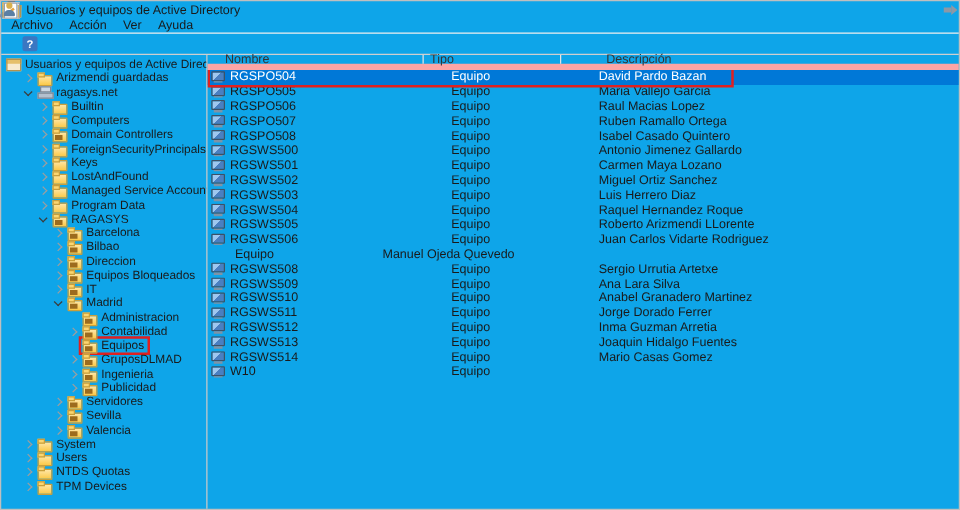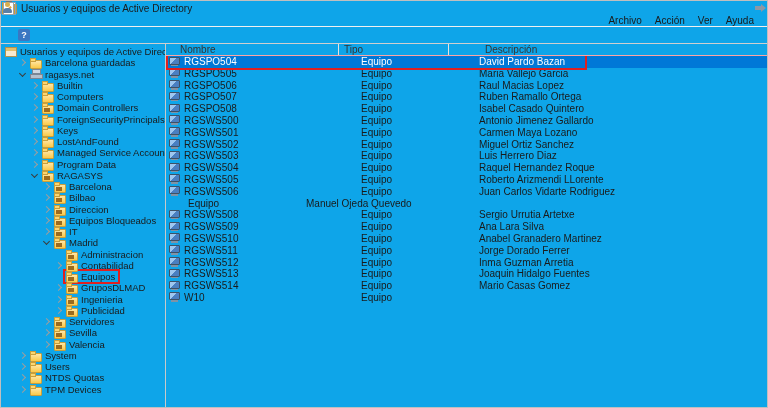--- a/index.html
+++ b/index.html
@@ -12,21 +12,21 @@
   .titlebar { height:14px; display:flex; align-items:center; gap:5px; padding:0 5px; flex:none; }
   .title-ico { width:10px; height:9px; position:relative; flex:none; }
   .title-ico::before { content:''; position:absolute; left:0; top:0; width:9px; height:8px;
     background:#f7ead0; border:1px solid #b3924e; }
   .title-ico::after { content:''; position:absolute; left:0; top:0; width:9px; height:3px;
     background:#e5bf6b; border:1px solid #b3924e; border-bottom:none; }
   .title-text { font-size:10px; white-space:nowrap; }
 
   
   .menubar { height:12px; display:flex; align-items:center; padding-left:8px; flex:none;
-    border-bottom:1px solid #f0f0f0;justify-content:flex-end; }
+    border-bottom:1px solid #f0f0f0; }
   .menu-item { font-size:10px; margin-right:13px; cursor:default; }
 
   
   .toolbar { height:17px; display:flex; align-items:center; padding:0 3px; gap:1px;
     border-bottom:1px solid #cfcfcf; flex:none; }
   .i-back::before { content:''; position:absolute; left:2px; top:4px; border:4px solid transparent; border-right:5px solid #4d86c8; border-left:none; }
   .i-back::after { content:''; position:absolute; left:7px; top:6px; width:6px; height:4px; background:#4d86c8; }
   .i-forward::before { content:''; position:absolute; right:2px; top:4px; border:4px solid transparent; border-left:5px solid #8d98a5; border-right:none; }
   .i-forward::after { content:''; position:absolute; right:7px; top:6px; width:6px; height:4px; background:#8d98a5; }
   .i-upfolder::before { content:''; position:absolute; left:2px; top:4px; width:11px; height:8px; background:linear-gradient(#ffe6a6,#fbc948); border:1px solid #c99f3c; }
@@ -89,27 +89,27 @@
   .ic-domain::after { content:''; position:absolute; left:0; top:5px; width:11px; height:3px;
     background:#b4c0cd; border:1px solid #7c8794; }
   .ic-root::before { content:''; position:absolute; left:0; top:1px; width:10px; height:8px;
     background:#f7ead0; border:1px solid #b3924e; }
   .ic-root::after { content:''; position:absolute; left:0; top:1px; width:10px; height:3px;
     background:#e5bf6b; border:1px solid #b3924e; border-bottom:none; }
   .tlabel { white-space:nowrap; }
 
   
   .list { flex:1; display:flex; flex-direction:column; min-width:0; font-size:10px; }
-  .lheader { height:12px; display:flex; border-bottom:1px solid #fca5a5; color:#333; flex:none; }
+  .lheader { height:12px; display:flex; border-bottom:5px solid #fca5a5; color:#333; flex:none; }
   .hc { display:flex; align-items:center; border-right:1px solid #e3e3e3; cursor:default; }
   .h-name { width:173px; padding-left:14px; }
   .h-type { width:110px; padding-left:5px; }
   .h-desc { flex:1; padding-left:4px; border-right:none;margin-left:32px; }
   .lrows { flex:1; overflow:hidden; }
-  .lrow { height:11.8px; display:flex; align-items:flex-start; position:relative; cursor:default; }
+  .lrow { height:11.8px; display:flex; align-items:center; position:relative; cursor:default; }
   .sel-true { background:var(--selection); color:#fff; }
   .lrow.annot-true { outline:none; }
   .lrow.annot-true::after { content:''; position:absolute; left:0; top:-2px; width:417px; height:12px;
     border:2px solid var(--annotation); box-sizing:content-box; z-index:3; pointer-events:none; }
   .cell { white-space:nowrap; overflow:hidden; }
   .c-name { width:173px; display:flex; align-items:center; gap:3px; padding-left:3px; flex:none; }
   .c-type { width:110px; padding-left:22px; flex:none; }
   .c-desc { flex:1; padding-left:30px; }
   .ico-pc { width:12px; height:10px; position:relative; flex:none; }
   .ico-pc::before { content:''; position:absolute; left:0; top:0; width:9px; height:6px;
@@ -195,21 +195,21 @@
           <span class="ninner">
             <span class="ico ic-root"></span>
             <span class="tlabel">Usuarios y equipos de Active Directory [dc01rg</span>
           </span>
         </div>
 
         <div class="titem lvl-1">
           <span class="ar ar-collapsed"></span>
           <span class="ninner">
             <span class="ico ic-folder"></span>
-            <span class="tlabel">Barcelona guardadas</span>
+            <span class="tlabel">Arizmendi guardadas</span>
           </span>
         </div>
 
         <div class="titem lvl-1">
           <span class="ar ar-expanded"></span>
           <span class="ninner">
             <span class="ico ic-domain"></span>
             <span class="tlabel">ragasys.net</span>
           </span>
         </div>

